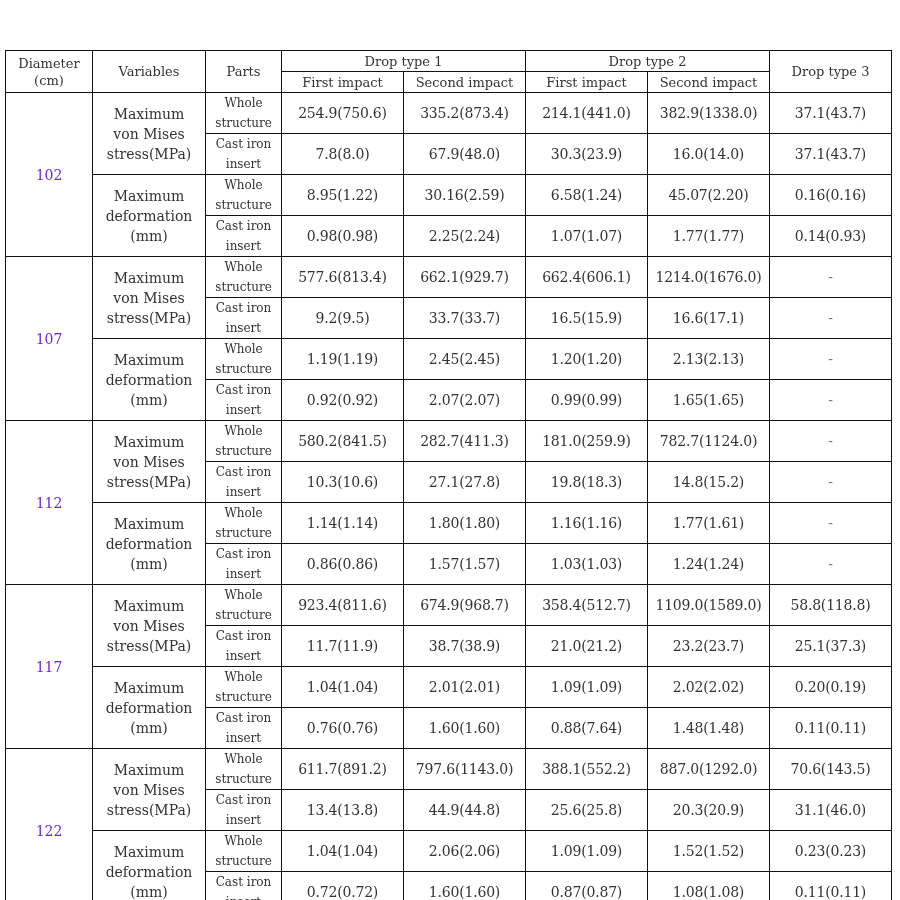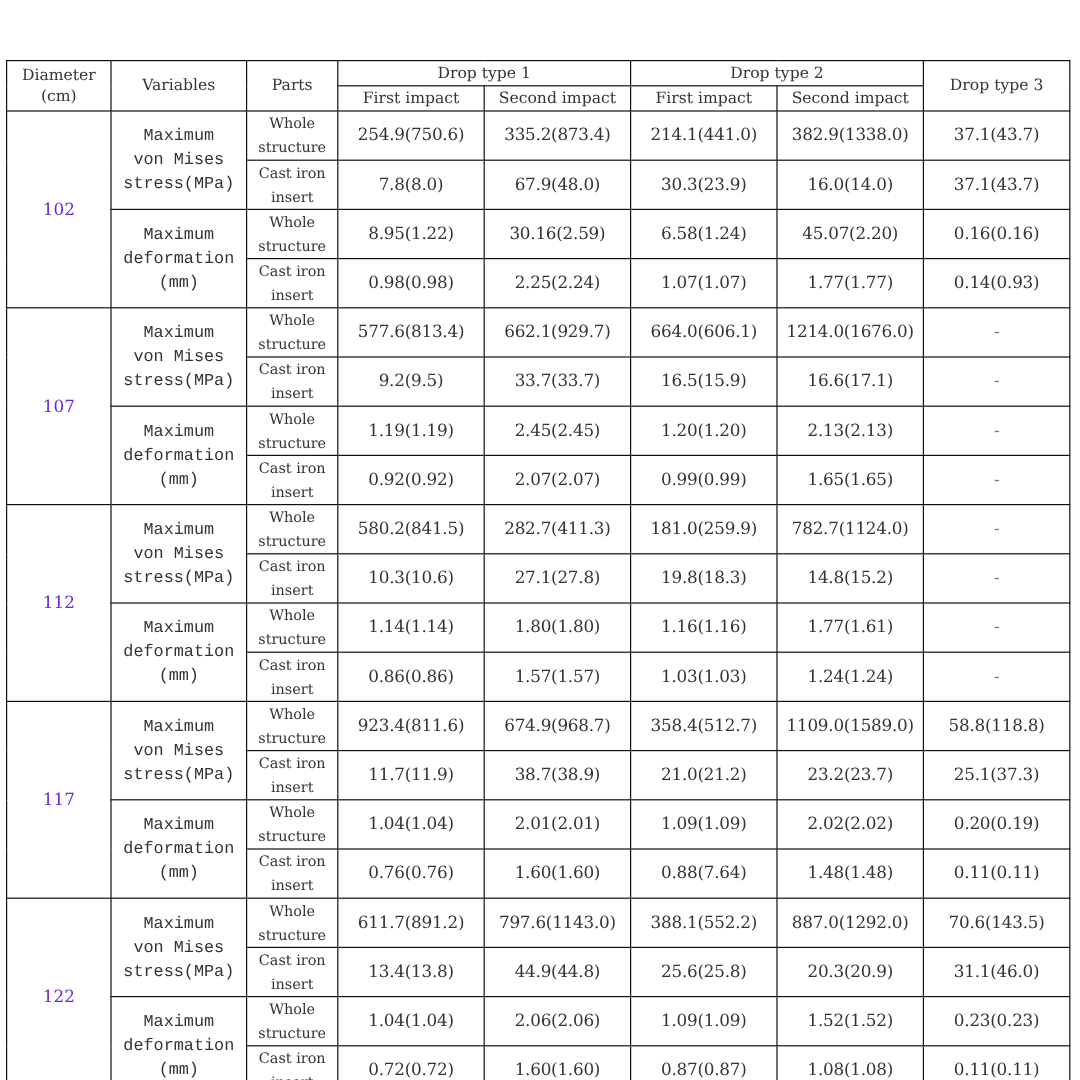--- a/index.html
+++ b/index.html
@@ -21,21 +21,21 @@
       vertical-align: middle;
       padding: 0;
       font-weight: normal;
       overflow: hidden;
     }
     th.hdr { font-size: 13px; line-height: 17px; color: #333; }
     tr.h1 th { height: 20px; }
     tr.h2 th { height: 20px; }
     tr.drow td { height: 40px; }
     td.diam { font-size: 14px; color: #6d28d9; }
-    td.var { font-size: 14px; line-height: 20px; color: #333; padding: 0 2px; font-family: Liberation Mono, monospace; }
+    td.var { font-size: 14px; line-height: 20px; color: #333; padding: 0 2px; }
     td.part { font-size: 12px; line-height: 20px; color: #333; }
     td.val { font-size: 14px; color: #333; letter-spacing: -0.2px; }
     td.dash { color: #777; }
     .footnote {
       position: absolute; left: 8px; top: 879px;
       font-size: 13.5px; color: #333; white-space: nowrap;
       font-family: "DejaVu Serif", "Liberation Serif", serif;
       margin-top: 38px;
     }
     .footnote .gap { display: inline-block; width: 18px; }
@@ -117,21 +117,21 @@
       </tr>
       <tr class="drow">
         <td class="diam" rowspan="4">107</td>
         <td class="var" rowspan="2" style="white-space: pre-line;">Maximum
 von Mises
 stress(MPa)</td>
         <td class="part" style="white-space: pre-line;">Whole
 structure</td>
         <td class="val">577.6(813.4)</td>
         <td class="val">662.1(929.7)</td>
-        <td class="val">664.0(606.1)</td>
+        <td class="val">662.4(606.1)</td>
         <td class="val">1214.0(1676.0)</td>
         <td class="val dash">-</td>
       </tr>
       <tr class="drow">
         <td class="part" style="white-space: pre-line;">Cast iron
 insert</td>
         <td class="val">9.2(9.5)</td>
         <td class="val">33.7(33.7)</td>
         <td class="val">16.5(15.9)</td>
         <td class="val">16.6(17.1)</td>

